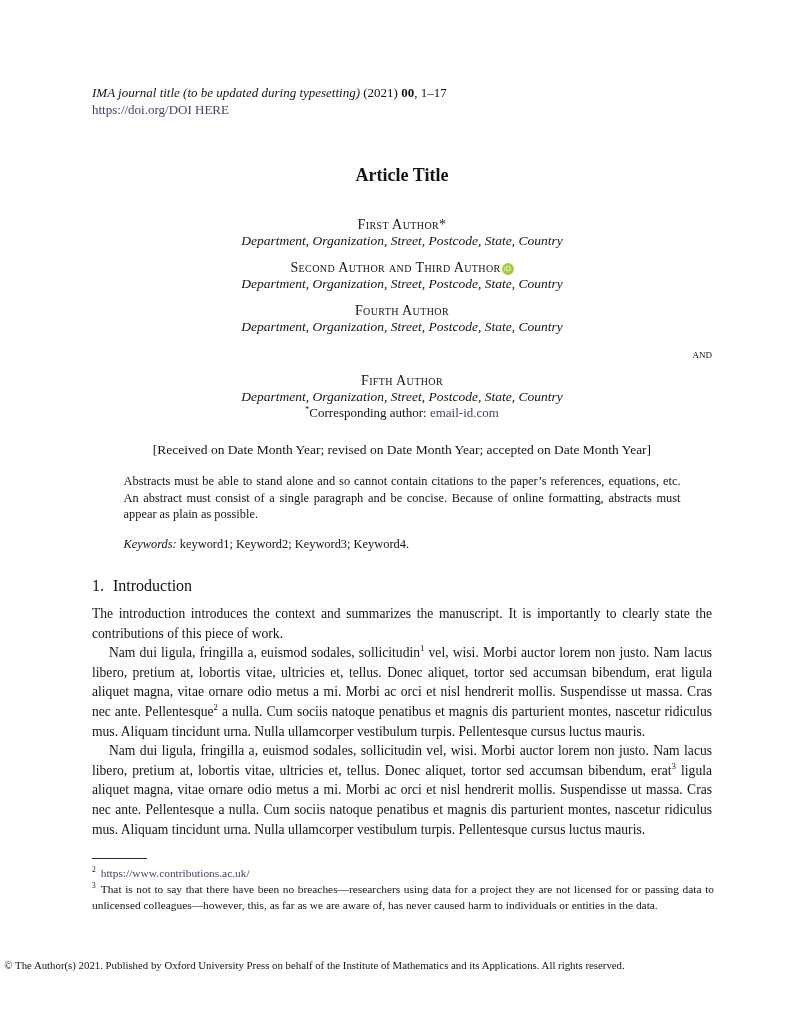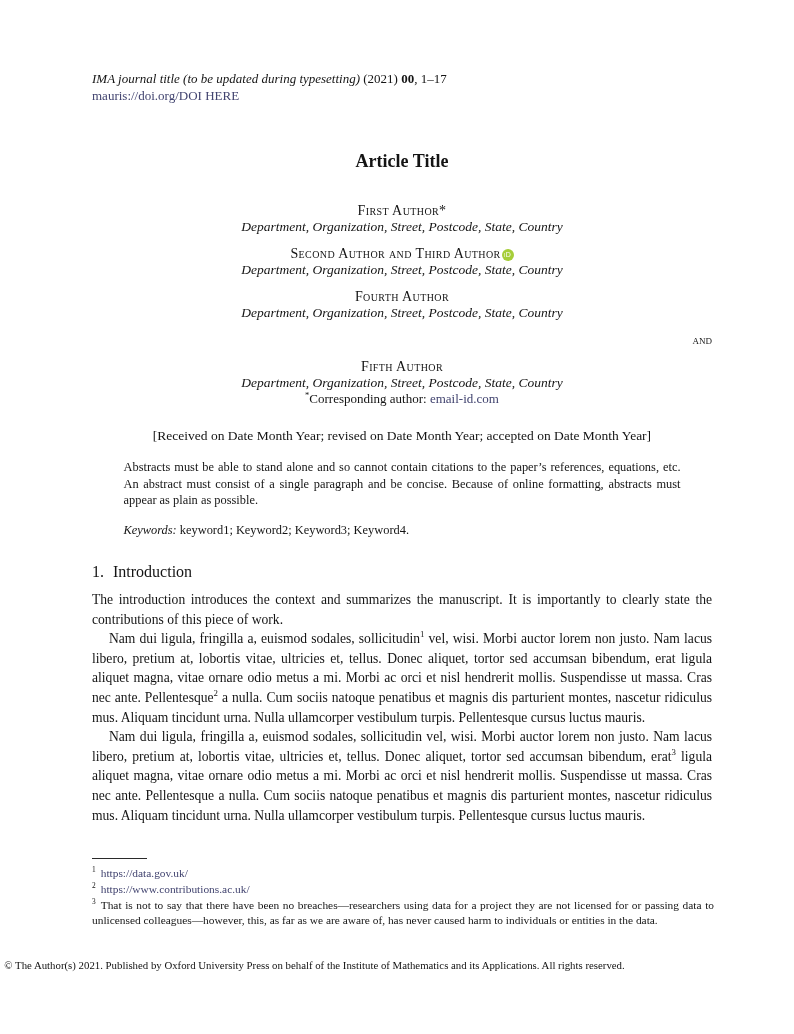--- a/index.html
+++ b/index.html
@@ -7,21 +7,21 @@
   body {
     background: #ffffff;
     color: var(--text-color, #141414);
     font-family: "Liberation Serif", serif;
     position: relative;
     overflow: hidden;
   }
   .content {
     position: absolute;
     left: 92px;
-    top: 0;
+    top: 14px;
     width: 620px;
   }
   a { color: var(--link-color, #41436F); text-decoration: none; cursor: pointer; }
 
   
   .journal-head { padding-top: 70px; font-size: 13px; line-height: 17px; }
   .jh-italic { font-style: italic; }
   .jh-volume { font-weight: bold; }
   .doi-line { font-size: 13px; line-height: 17px; }
 
@@ -82,21 +82,21 @@
 </style>
 </head>
 <body>
 
 <div class="content">
 
   <div class="journal-head">
     <span class="jh-italic">IMA journal title (to be updated during typesetting)</span><span> (2021) </span><span class="jh-volume">00</span><span>, 1–17</span>
   </div>
   <div class="doi-line">
-    <a>mauris://doi.org/DOI HERE</a>
+    <a>https://doi.org/DOI HERE</a>
   </div>
 
   <h1 class="article-title">Article Title</h1>
 
   <div class="authors">
 
     <div class="author-group first">
       <div class="author-names"><span>First Author*</span></div>
       <div class="affiliation">Department, Organization, Street, Postcode, State, Country</div>
     </div>
@@ -138,23 +138,20 @@
   <p class="body-para lead">The introduction introduces the context and summarizes the manuscript. It is importantly to clearly state the contributions of this piece of work.</p>
   <p class="body-para indented">Nam dui ligula, fringilla a, euismod sodales, sollicitudin<sup>1</sup> vel, wisi. Morbi auctor lorem non justo. Nam lacus libero, pretium at, lobortis vitae, ultricies et, tellus. Donec aliquet, tortor sed accumsan bibendum, erat ligula aliquet magna, vitae ornare odio metus a mi. Morbi ac orci et nisl hendrerit mollis. Suspendisse ut massa. Cras nec ante. Pellentesque<sup>2</sup> a nulla. Cum sociis natoque penatibus et magnis dis parturient montes, nascetur ridiculus mus. Aliquam tincidunt urna. Nulla ullamcorper vestibulum turpis. Pellentesque cursus luctus mauris.</p>
   <p class="body-para indented">Nam dui ligula, fringilla a, euismod sodales, sollicitudin vel, wisi. Morbi auctor lorem non justo. Nam lacus libero, pretium at, lobortis vitae, ultricies et, tellus. Donec aliquet, tortor sed accumsan bibendum, erat<sup>3</sup> ligula aliquet magna, vitae ornare odio metus a mi. Morbi ac orci et nisl hendrerit mollis. Suspendisse ut massa. Cras nec ante. Pellentesque a nulla. Cum sociis natoque penatibus et magnis dis parturient montes, nascetur ridiculus mus. Aliquam tincidunt urna. Nulla ullamcorper vestibulum turpis. Pellentesque cursus luctus mauris.</p>
 
 </div>
 
 <div class="footnotes">
   <div class="footnote-rule"></div>
 
   <div class="footnote">
-    <sup>1</sup><a>https://data.gov.uk/</a>
-  </div>
-  <div class="footnote">
     <sup>2</sup><a>https://www.contributions.ac.uk/</a>
   </div>
   <div class="footnote">
     <sup>3</sup><span>That is not to say that there have been no breaches—researchers using data for a project they are not licensed for or passing data to unlicensed colleagues—however, this, as far as we are aware of, has never caused harm to individuals or entities in the data.</span>
   </div>
 </div>
 
 <div class="page-footer">© The Author(s) 2021. Published by Oxford University Press on behalf of the Institute of Mathematics and its Applications. All rights reserved.</div>
 
 </body></html>

